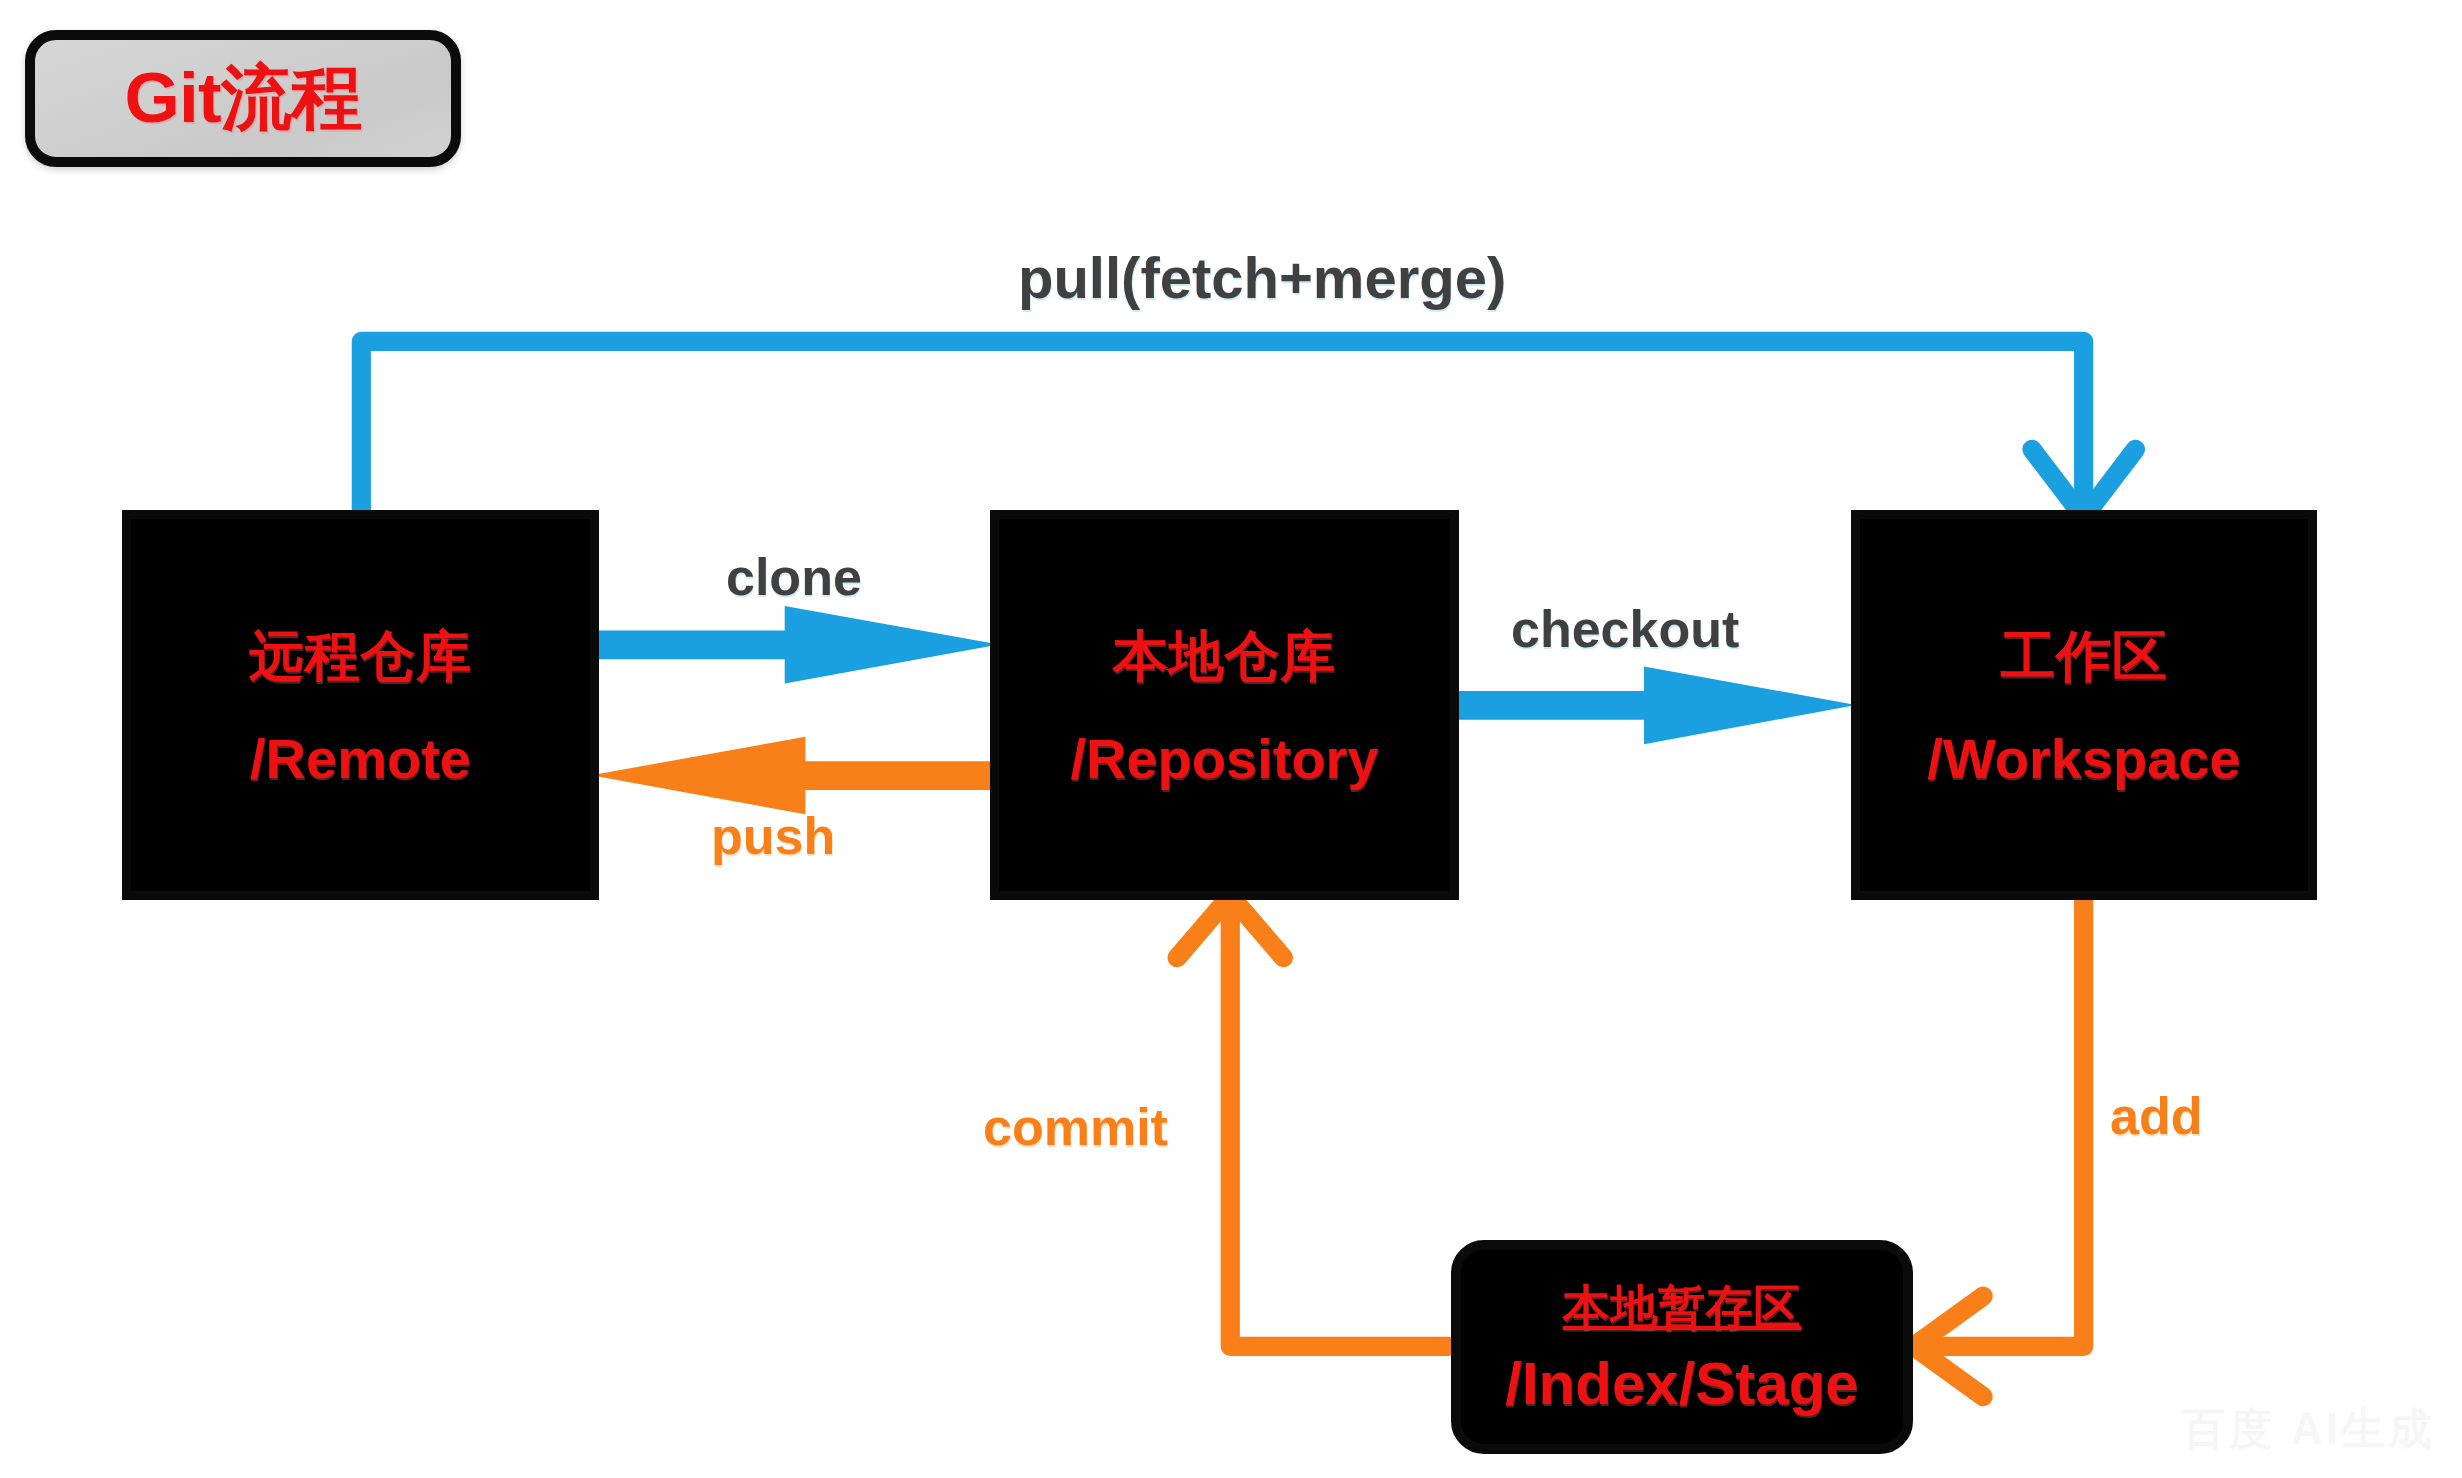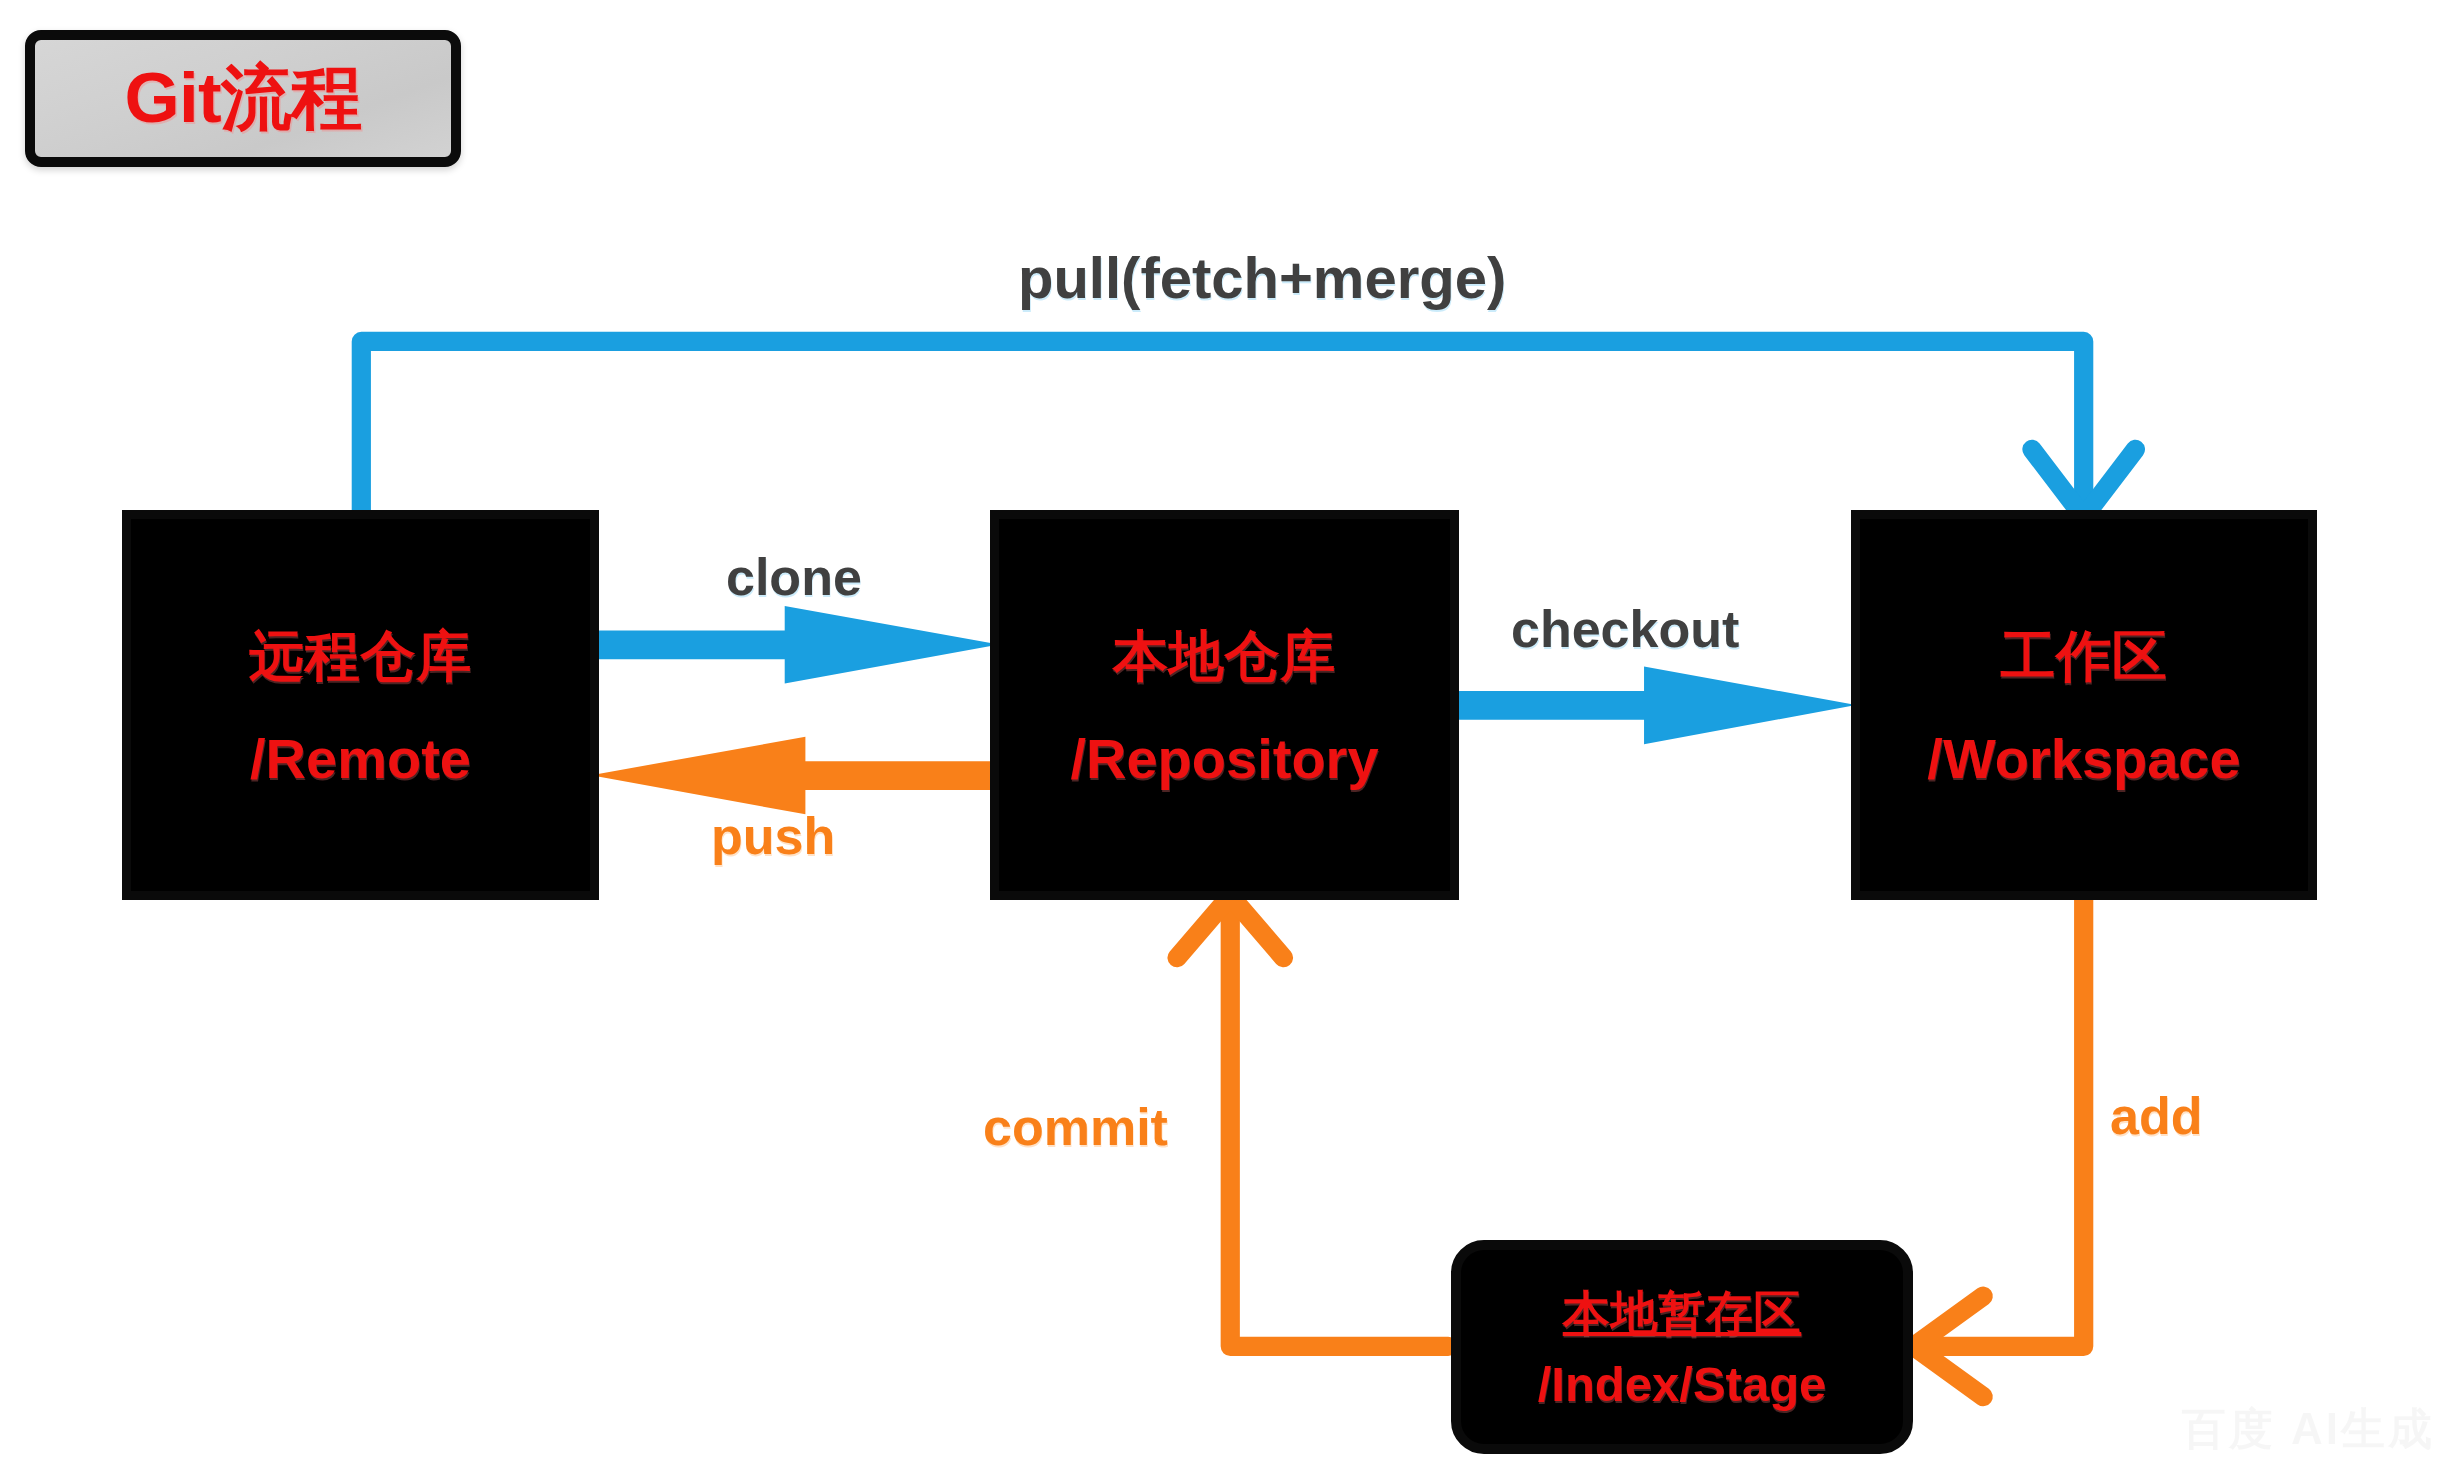--- a/index.html
+++ b/index.html
@@ -29,21 +29,21 @@
   }
 
   
   .title-chip {
     position: absolute;
     left: 25px;
     top: 30px;
     width: 436px;
     height: 137px;
     border: 10.3px solid #0b0b0b;
-    border-radius: 16px;
+    border-radius: 31px;
     background: linear-gradient(160deg, #d6d6d6 0%, #cfcfcf 40%, #c9c9c9 70%, #d2d2d2 100%);
     box-sizing: border-box;
     display: flex;
     align-items: center;
     justify-content: center;
     box-shadow: 0 3px 7.4px rgba(0,0,0,0.18);
   }
   .title-text {
     font-size: 71px;
     font-weight: bold;
@@ -77,21 +77,21 @@
   }
   .node-cn {
     font-size: 55px;
     letter-spacing: 0.7px;
   }
   .node-en {
     font-size: 56px;
     margin-top: 32px;
   }
   .node-box.rounded .node-cn { font-size: 47px; text-decoration: underline; }
-  .node-box.rounded .node-en { font-size: 49px; margin-top: 10.3px; }
+  .node-box.rounded .node-en { font-size: 60px; margin-top: 10.3px; }
 
   
   .edge-label {
     position: absolute;
     font-weight: bold;
     white-space: nowrap;
     z-index: 4;
   }
   .lbl-blue { color: #404040; text-shadow: 0.7px 1.5px 0 rgba(140,210,245,0.45); }
   .lbl-orange { color: #f98019; text-shadow: 0.7px 1.5px 0 rgba(255,190,130,0.45); }

